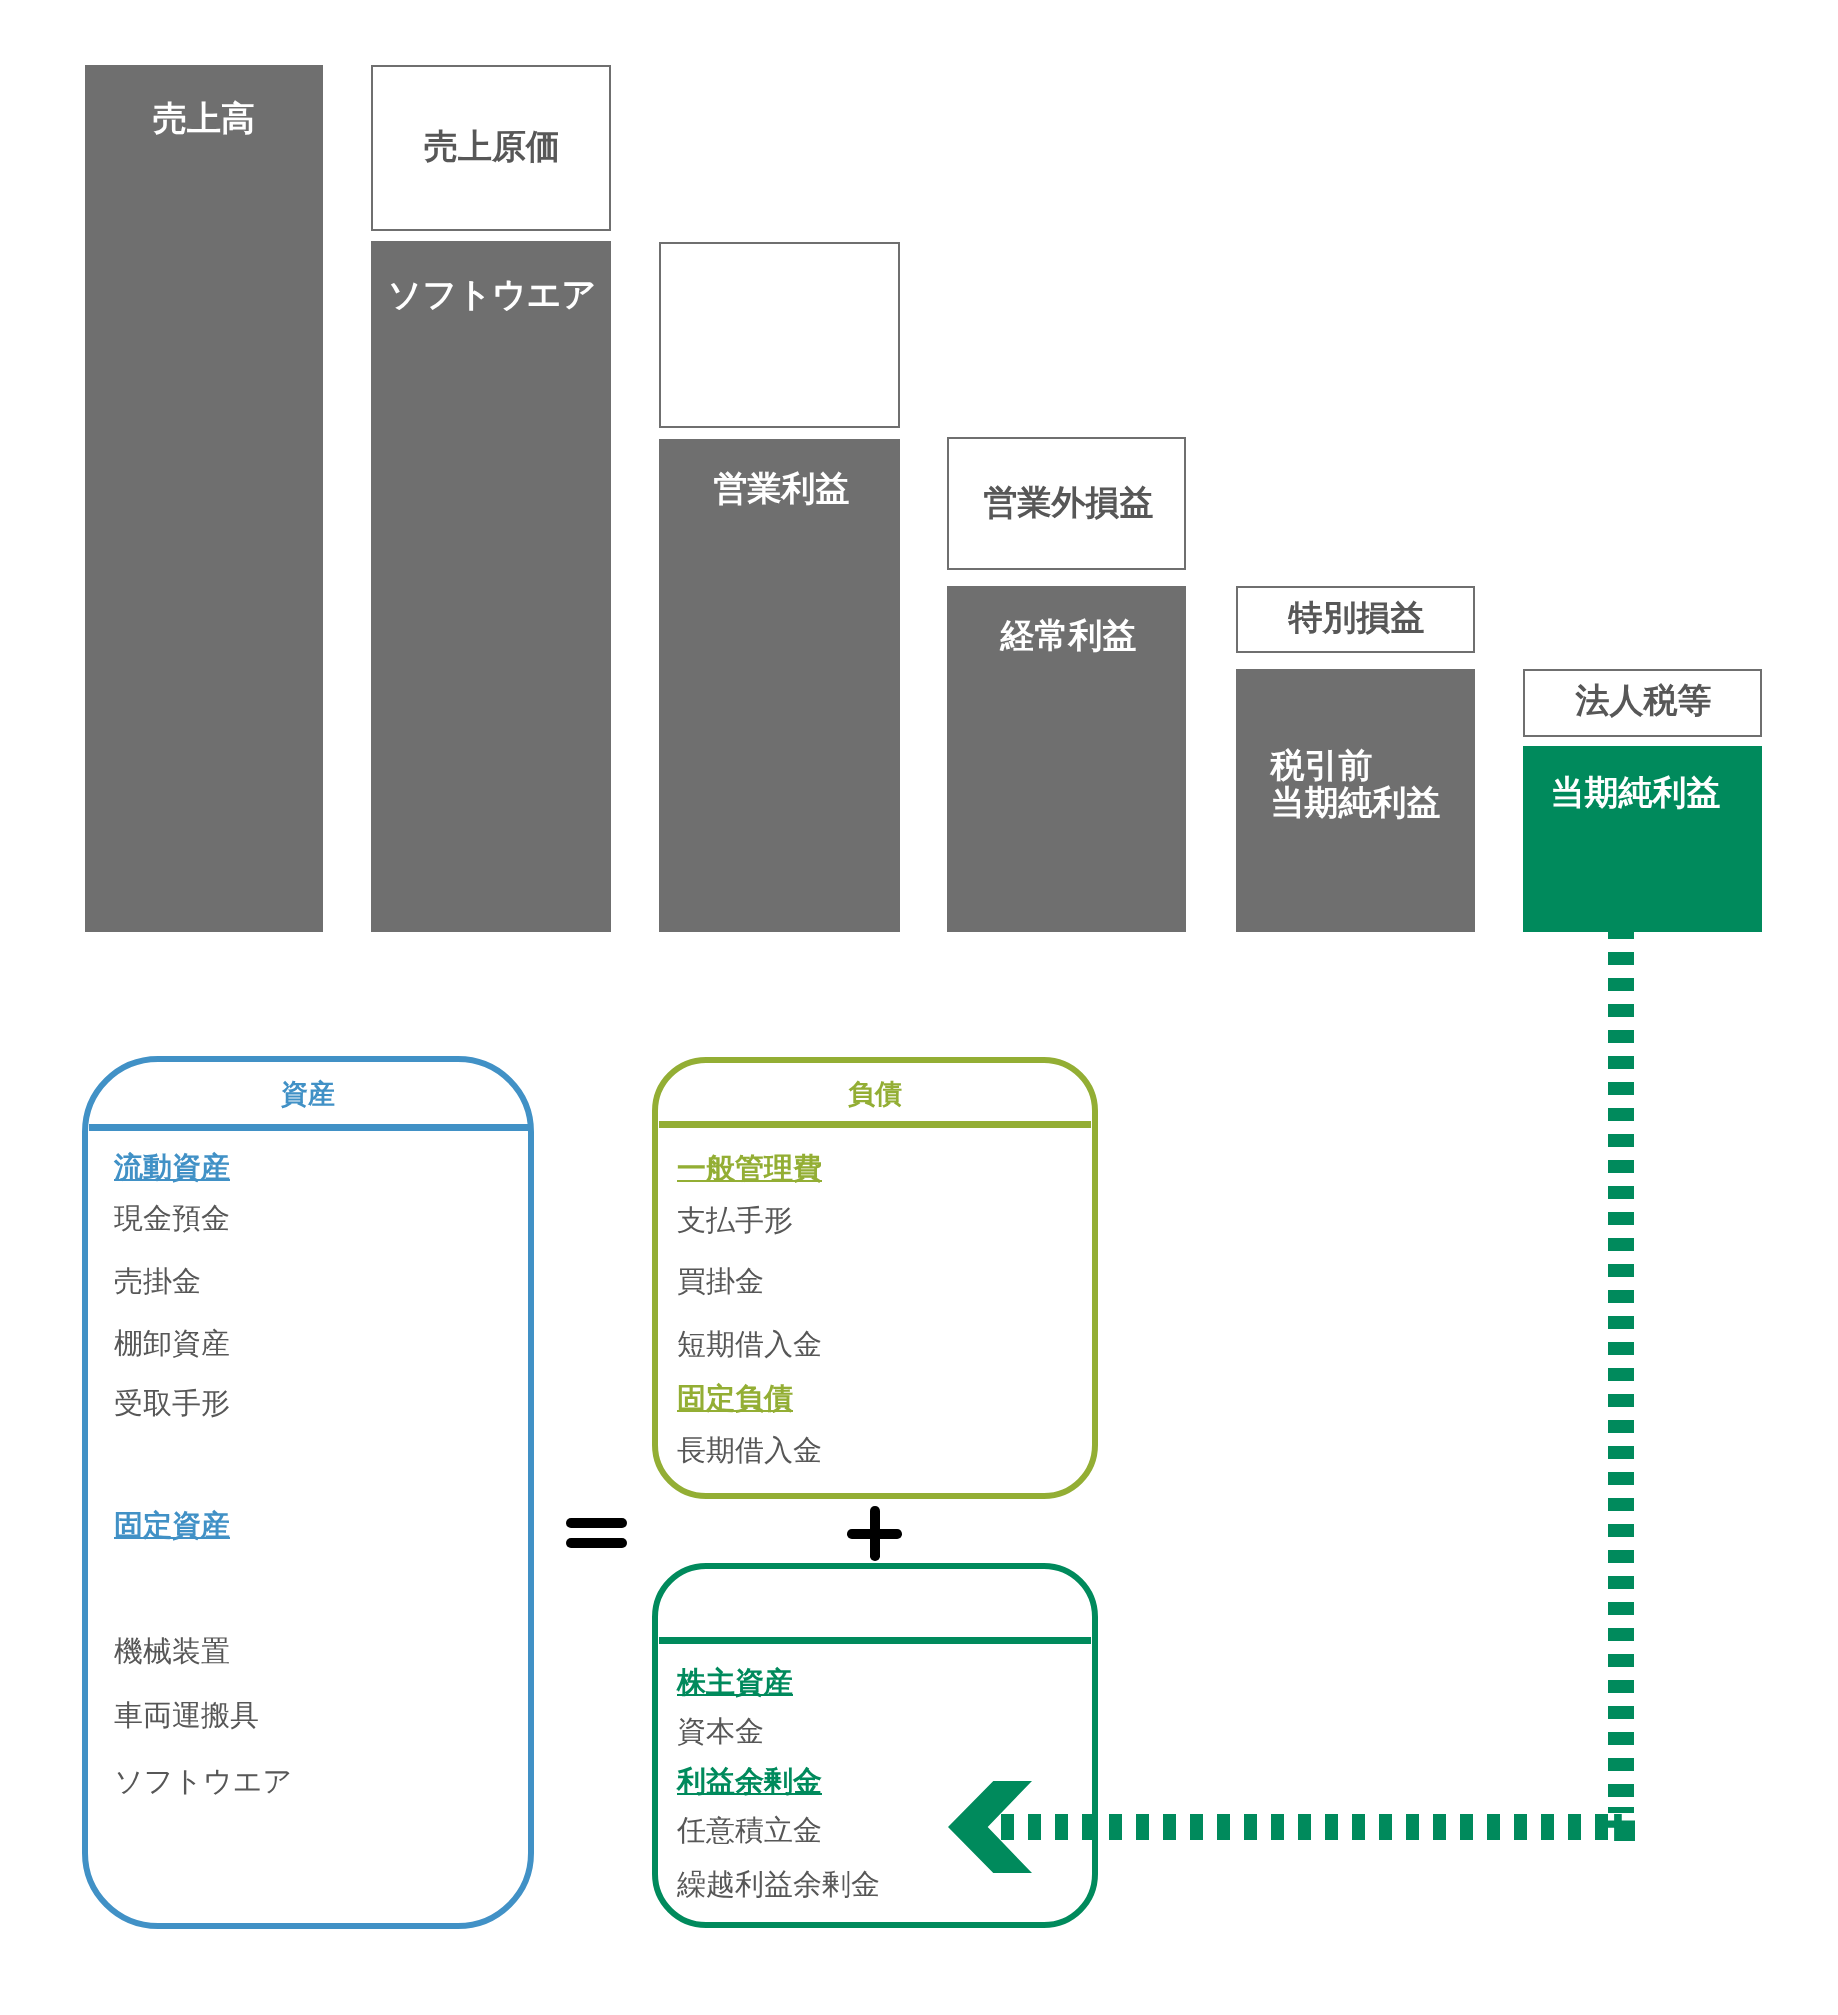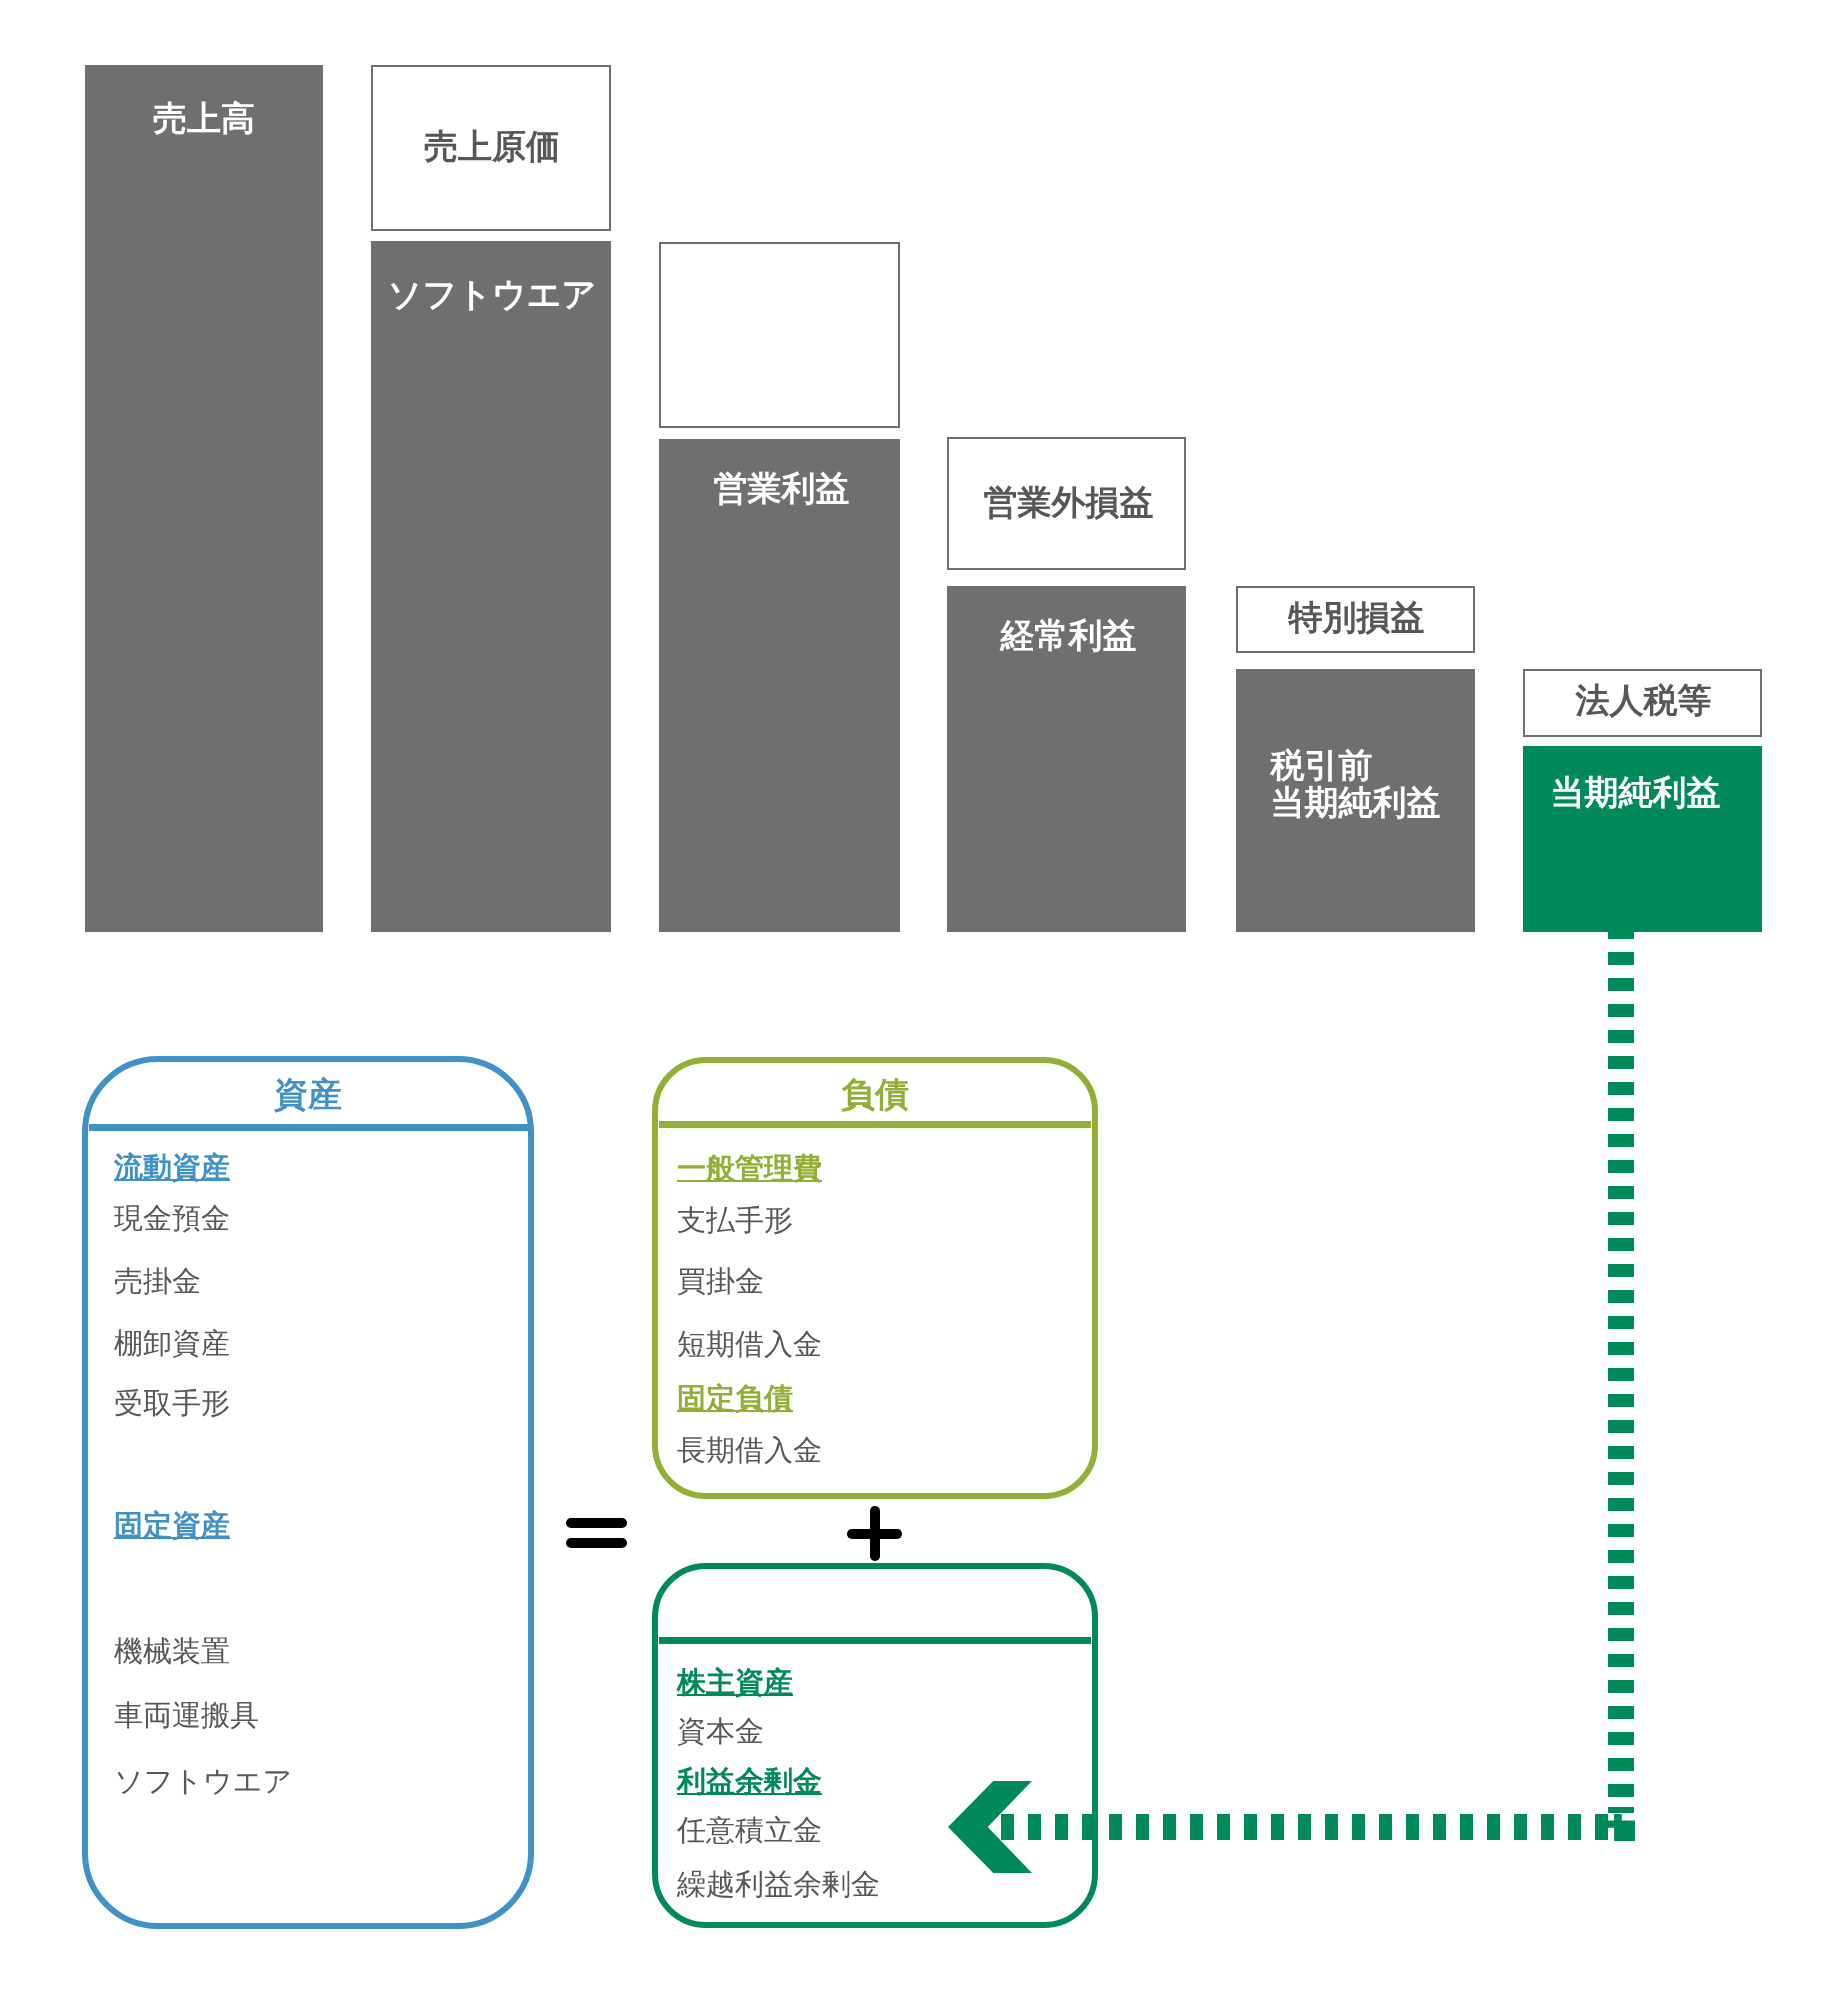--- a/index.html
+++ b/index.html
@@ -10,21 +10,21 @@
   .pl-bar{position:absolute;}
   .pl-box{position:absolute;box-sizing:border-box;background:#ffffff;border:2.5px solid #6f6f6f;}
   .pl-label{position:absolute;font-size:34px;line-height:37px;font-weight:bold;text-align:center;}
   .pl-label > span{display:inline-block;text-align:left;white-space:pre;}
   .pl-cost{color:#575757;}
   .pl-profit{color:#ffffff;}
   .dashes{position:absolute;}
   .arrowhead{position:absolute;}
   .bs-card{position:absolute;box-sizing:border-box;background:transparent;
            border-style:solid;border-width:6.6px;}
-  .bs-title{position:absolute;text-align:center;font-weight:bold;font-size:34px;
+  .bs-title{position:absolute;text-align:center;font-weight:bold;font-size:27px;
             line-height:37px;white-space:nowrap;}
   .bs-divider{position:absolute;height:6.6px;}
   .bs-item{position:absolute;font-size:29px;line-height:30px;white-space:nowrap;}
   .bs-item.hd{font-weight:bold;text-decoration:underline;}
   .op{position:absolute;}
   .op-bar{position:absolute;background:#000000;}
 </style>
 </head>
 <body>
 

